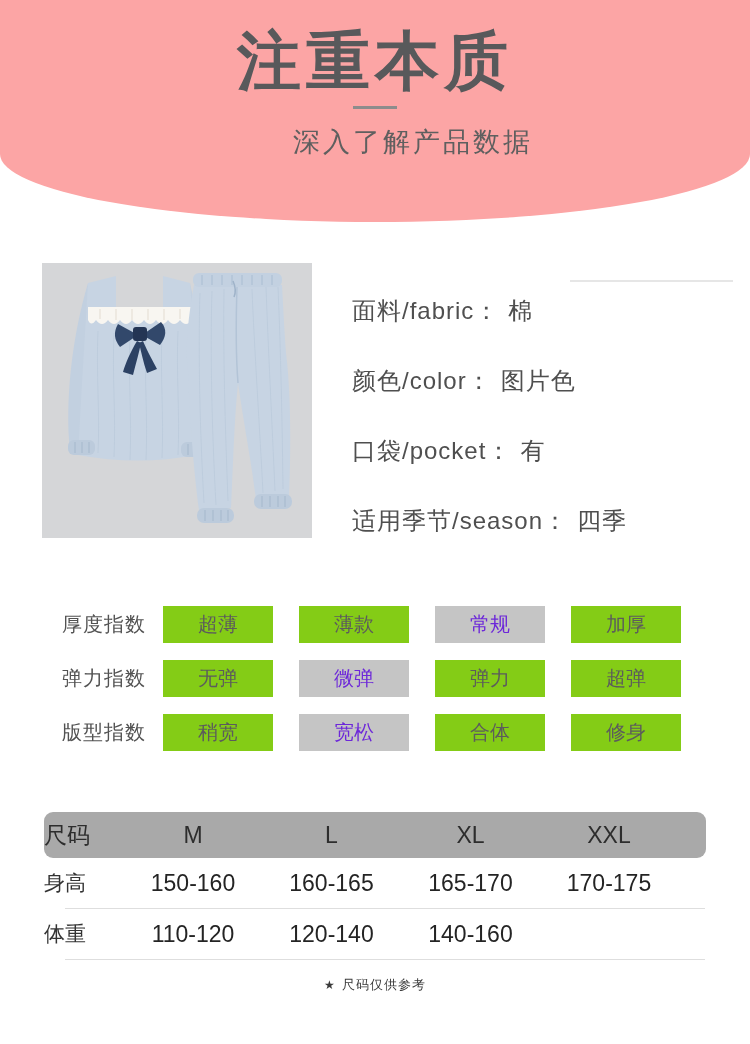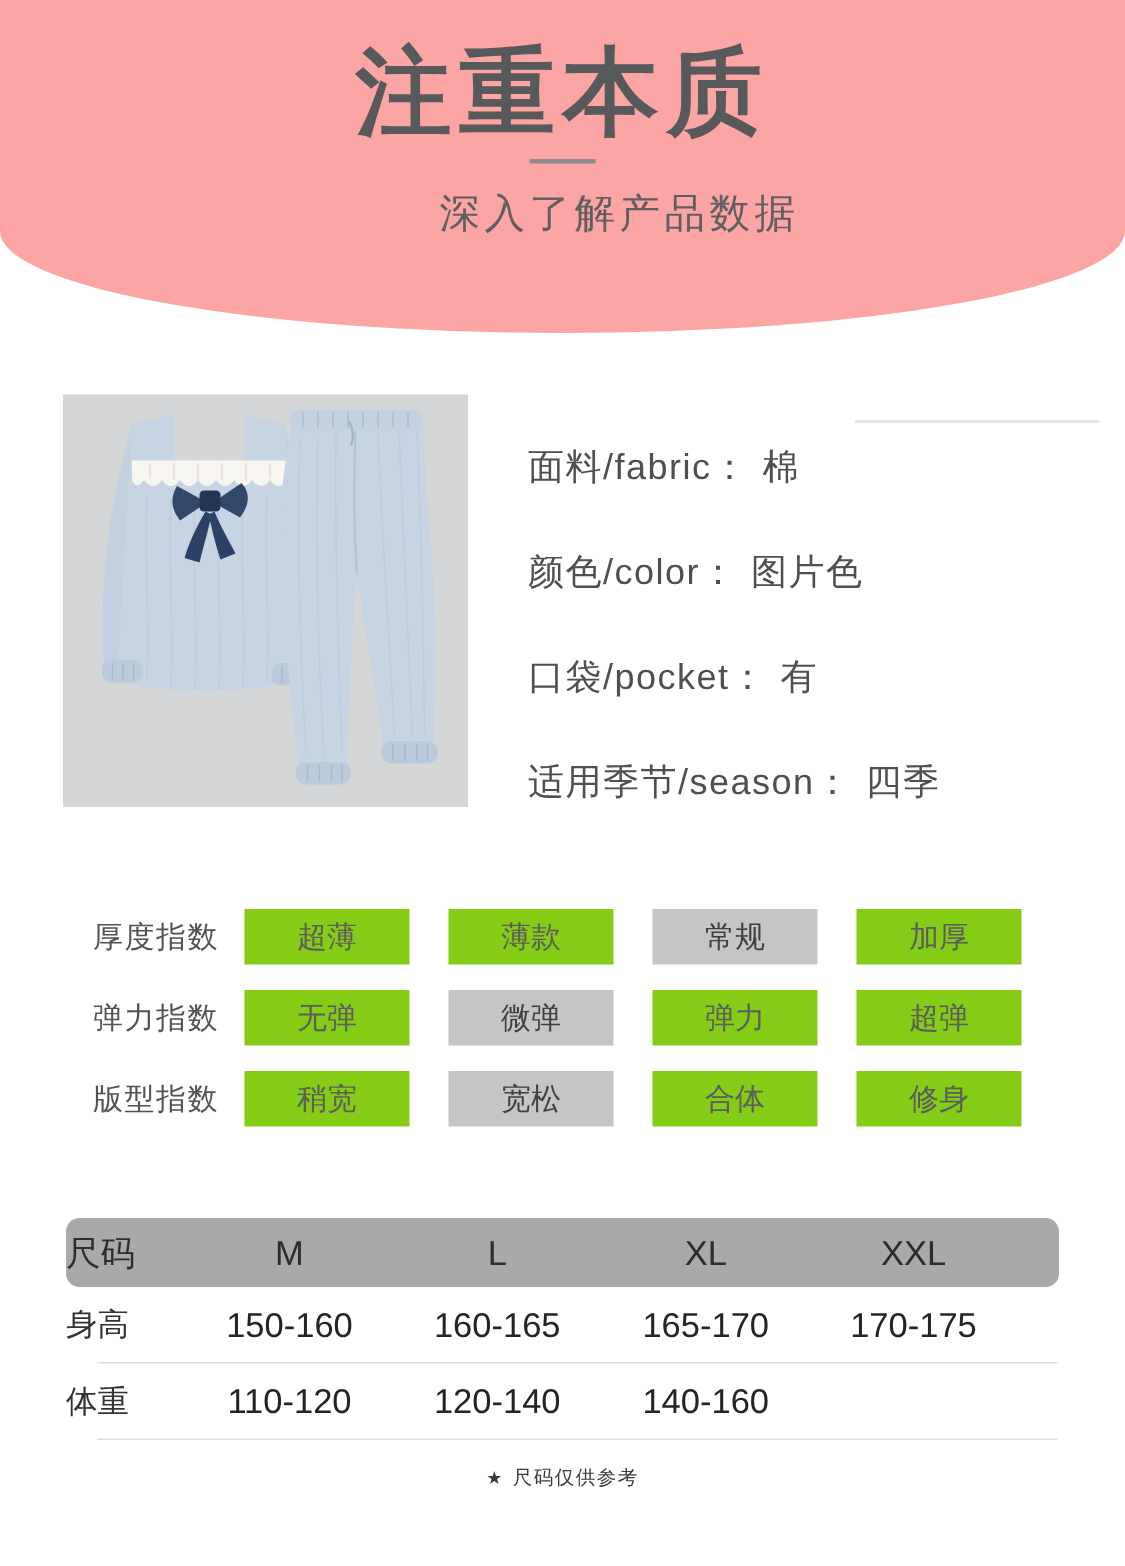--- a/index.html
+++ b/index.html
@@ -25,21 +25,21 @@
   .attr-row{height:70px;font-size:24px;color:#4f4f4f;letter-spacing:1px;}
   .attr-value{margin-left:9px;}
 
   
   .idx{position:absolute;left:62px;top:606px;width:640px;}
   .idx-row{display:flex;align-items:center;height:37px;margin-bottom:17px;}
   .idx-label{width:101px;font-size:20px;color:#525252;letter-spacing:1px;}
   .chip{width:110px;height:37px;margin-right:26px;display:flex;align-items:center;
         justify-content:center;font-size:20px;color:#5c5c5c;background:#84cc16;}
   .chip:last-child{margin-right:0;}
-  .chip.selected{background:#c5c5c5;color:#404040;}
+  .chip.selected{background:#c5c5c5;color:#6d28d9;}
 
   
   .table{position:absolute;left:44px;top:812px;width:662px;}
   .t-grid{display:grid;grid-template-columns:80px 138px 139px 139px 138px;
           box-sizing:border-box;align-items:center;}
   .t-header{height:46px;background:#a9a9a9;border-radius:9px;font-size:23px;color:#2d2d2d;}
   .t-row{height:50px;font-size:23px;color:#242424;}
   .cell{text-align:center;}
   .cell.left{text-align:left;}
   .row-label{font-size:21px;color:#333;}

